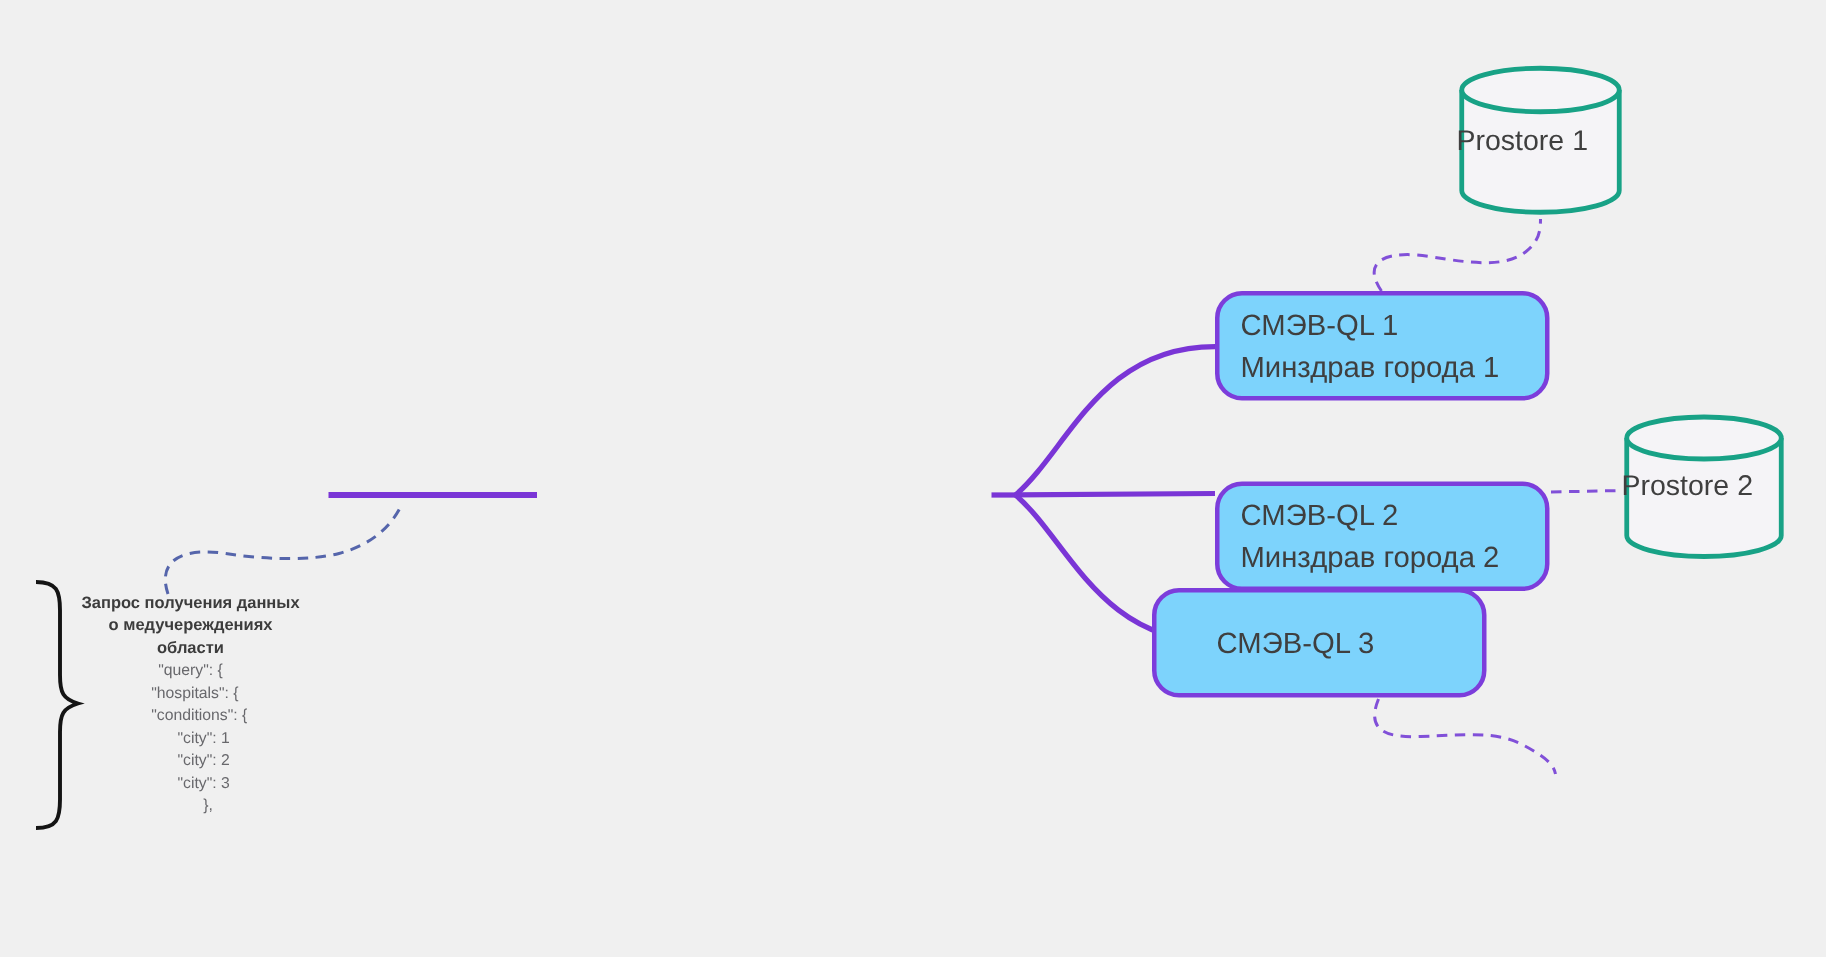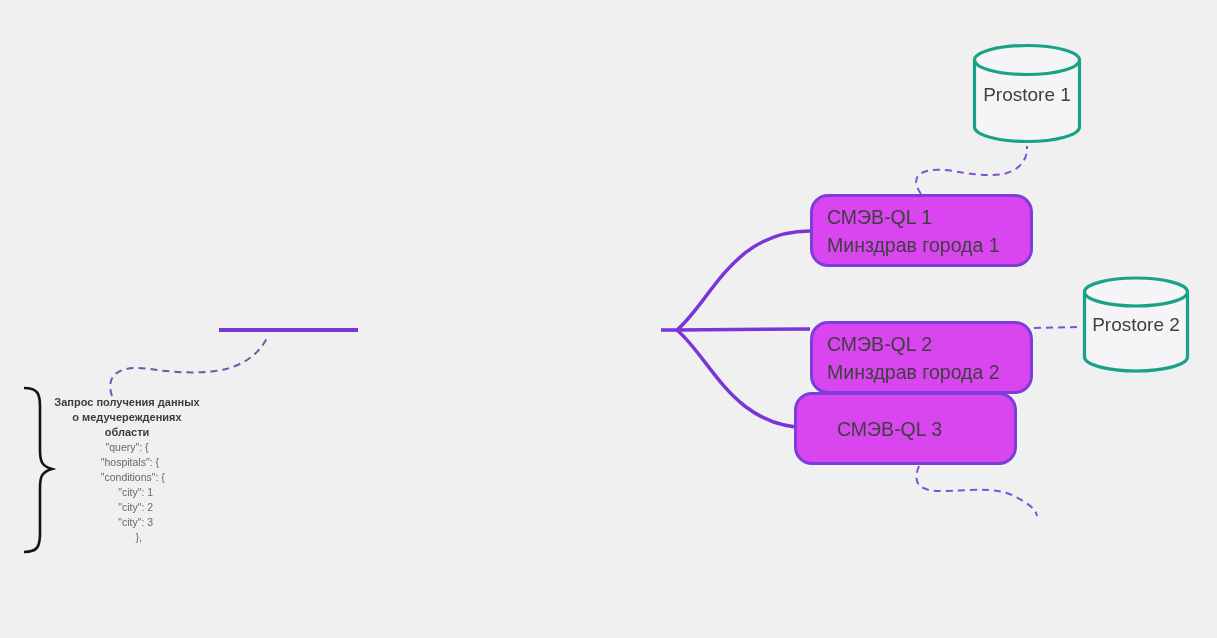--- a/index.html
+++ b/index.html
@@ -12,21 +12,21 @@
     width:1217px;height:638px;
     background:#f0f0f0;
     overflow:hidden;
   }
   .wires{position:absolute;left:0;top:0;width:1217px;height:638px;}
 
   
   .node{
     position:absolute;
     box-sizing:border-box;
-    background:#d946ef;
+    background:#7dd3fc;
     border:3.5px solid #7c3ddb;
     color:#3f3f3f;
   }
   .node-consumer{
     left:62px;top:310px;width:157px;height:42px;
     border-radius:21px;border-width:3px;
     display:flex;align-items:center;justify-content:center;
     font-size:20px;
   }
   .node-central{
@@ -36,29 +36,29 @@
     font-size:20.5px;line-height:30px;text-align:center;
   }
   .node-city{
     width:223px;height:73px;
     border-radius:18px;
     display:flex;flex-direction:column;justify-content:center;
     padding-left:14px;font-size:19.5px;line-height:28px;
   }
   .node-city1{left:810px;top:194px;}
   .node-city2{left:810px;top:293px;margin-top:28px;}
-  .node-city3{left:794px;top:392px;padding-left:40px;}
+  .node-city3{left:768px;top:392px;padding-left:40px;}
 
   
   .store{position:absolute;}
   .store svg{display:block;}
   .store .store-label{
     position:absolute;left:0;right:0;top:51%;
     transform:translateY(-50%);
-    text-align:center;color:#3f3f3f;font-size:19px;
+    text-align:left;color:#3f3f3f;font-size:19px;
   }
   .store1{left:971px;top:43px;width:112px;height:101px;}
   .store2{left:1081px;top:276px;width:110px;height:97px;}
   .store3{left:983px;top:517px;width:108px;height:100px;}
 
   
   .annotation{
     position:absolute;left:52px;top:395px;width:150px;
     text-align:center;
   }

